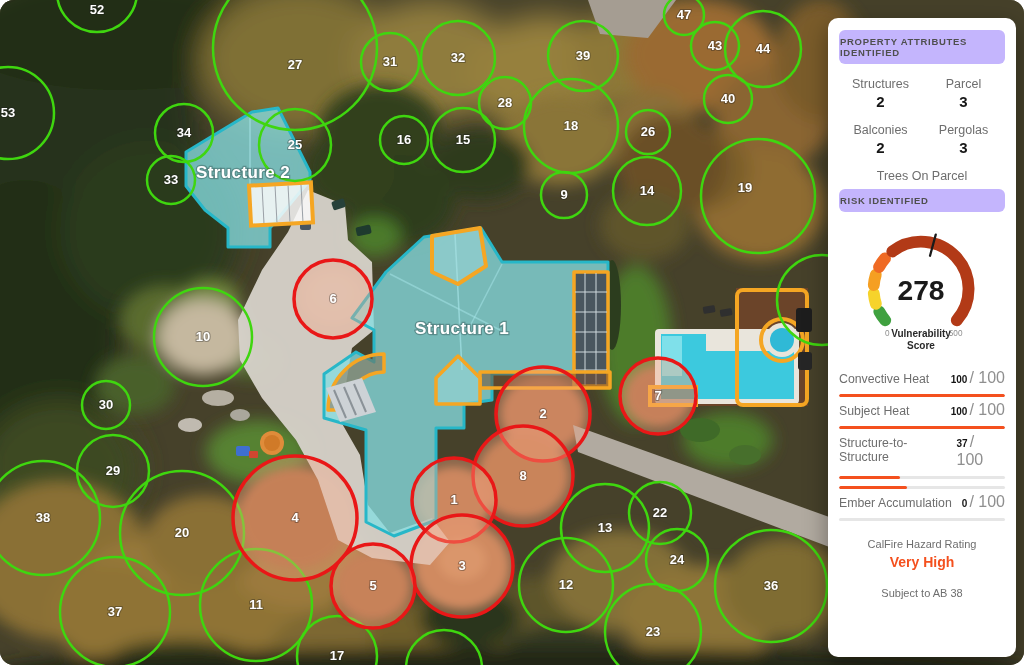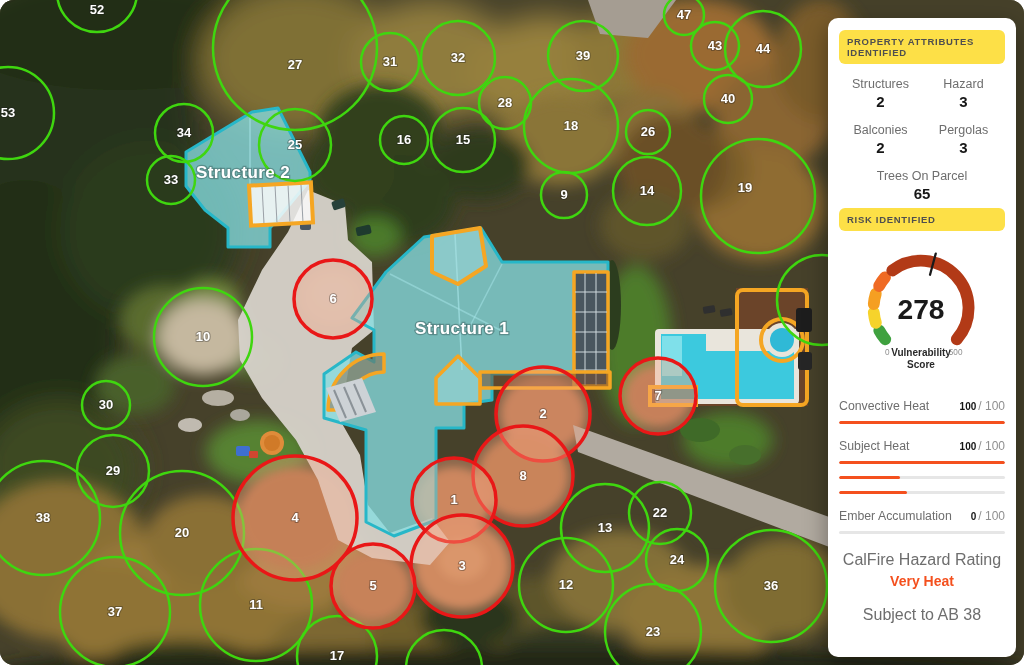--- a/index.html
+++ b/index.html
@@ -7,39 +7,39 @@
           background:#46412a;font-family:"Liberation Sans",sans-serif;}
   .map-svg{position:absolute;left:0;top:0;width:1024px;height:665px;display:block;}
 
   .marker-label{font:700 13px "Liberation Sans",sans-serif;fill:#ffffff;text-anchor:middle;
                 paint-order:stroke;stroke:rgba(30,30,30,.35);stroke-width:2px;}
   .struct-label{font:700 17px "Liberation Sans",sans-serif;fill:#ffffff;text-anchor:middle;
                 letter-spacing:.4px;paint-order:stroke;stroke:rgba(40,60,60,.35);stroke-width:2.5px;}
 
   .panel{position:absolute;left:828px;top:18px;width:188px;height:639px;background:#ffffff;
          border-radius:10px;box-shadow:0 8px 24px rgba(0,0,0,.38);padding:12px 11px;box-sizing:border-box;}
-  .pill{background:#fde047;border-radius:6px;padding:6px 8px;font-size:9.5px;font-weight:700;
+  .pill{background:#c4b5fd;border-radius:6px;padding:6px 1px;font-size:9.5px;font-weight:700;
         letter-spacing:.7px;color:#4f4f4f;}
   .attr-grid{display:grid;grid-template-columns:1fr 1fr;row-gap:13px;margin:13px 0 6px;text-align:center;}
   .attr-cell .lbl{font-size:12.5px;color:#6e6e6e;}
   .attr-cell .val{font-size:15px;font-weight:700;color:#161616;margin-top:2px;}
   .span2{grid-column:1/3;}
   .gauge-wrap{margin-top:9px;text-align:left;}
   .gauge-value{font:700 31px "Liberation Sans",sans-serif;fill:#1a1a1a;text-anchor:middle;}
   .gauge-minmax{font:400 9px "Liberation Sans",sans-serif;fill:#8f8f8f;text-anchor:middle;}
   .gauge-caption{font:700 11px "Liberation Sans",sans-serif;fill:#2a2a2a;text-anchor:middle;}
-  .metric{margin-top:12px;}
+  .metric{margin-top:4px;}
   .metric-row{display:flex;justify-content:space-between;align-items:baseline;}
   .m-label{font-size:12.3px;color:#6e6e6e;}
   .m-val b{color:#141414;font-size:10px;}
-  .m-val .m-max{color:#8f8f8f;font-size:12px;margin-left:2px;}
+  .m-val .m-max{color:#8f8f8f;font-size:16px;margin-left:2px;}
   .m-bar{height:3px;background:#e6e6e6;margin-top:7px;border-radius:2px;overflow:hidden;}
   .m-fill{height:100%;background:var(--accent,#f4501e);border-radius:2px;}
   .rating{margin-top:17px;text-align:center;}
-  .rating .lbl{font-size:16px;color:#6e6e6e;}
+  .rating .lbl{font-size:11px;color:#6e6e6e;}
   .rating .val{font-size:14px;font-weight:700;color:var(--accent,#f4501e);margin-top:4px;}
 </style>
 </head>
 <body>
 
 <div class="screen">
 
   <svg class="map-svg" viewBox="0 0 1024 665">
     <defs>
       <filter id="b14" x="-50%" y="-50%" width="200%" height="200%">
@@ -313,34 +313,33 @@
 
   <div class="panel">
     <div class="pill">PROPERTY ATTRIBUTES IDENTIFIED</div>
 
     <div class="attr-grid">
       <div class="attr-cell">
         <div class="lbl">Structures</div>
         <div class="val">2</div>
       </div>
       <div class="attr-cell">
-        <div class="lbl">Hazard</div>
+        <div class="lbl">Parcel</div>
         <div class="val">3</div>
       </div>
       <div class="attr-cell">
         <div class="lbl">Balconies</div>
         <div class="val">2</div>
       </div>
       <div class="attr-cell">
         <div class="lbl">Pergolas</div>
         <div class="val">3</div>
       </div>
       <div class="attr-cell span2">
         <div class="lbl">Trees On Parcel</div>
-        <div class="val">65</div>
       </div>
     </div>
 
     <div class="pill">RISK IDENTIFIED</div>
 
     <div class="gauge-wrap">
       <svg width="164" height="140" viewBox="0 0 180 140">
         <g id="gauge-arcs">
             <path d="M 50.7 102.1 A 52 52 0 0 1 44.2 92.6" fill="none" stroke="#3fa13f" stroke-width="13" stroke-linecap="round"></path>
             <path d="M 40.5 84.1 A 52 52 0 0 1 38.2 72.8" fill="none" stroke="#f6d32b" stroke-width="13" stroke-linecap="round"></path>
@@ -370,20 +369,24 @@
       <div class="metric">
         <div class="metric-row">
           <span class="m-label">Subject Heat</span>
           <span class="m-val"><b>100</b><span class="m-max">/ 100</span></span>
         </div>
         <div class="m-bar">
             <div class="m-fill" style="width: 100%;"></div>
           </div>
       </div>
       <div class="metric">
+        <div class="metric-row">
+          <span class="m-label">Structure-to-Structure</span>
+          <span class="m-val"><b>37</b><span class="m-max">/ 100</span></span>
+        </div>
         <div class="m-bar">
             <div class="m-fill" style="width: 37%;"></div>
           </div>
       </div>
       <div class="metric">
         <div class="m-bar">
             <div class="m-fill" style="width: 41%;"></div>
           </div>
       </div>
       <div class="metric">
@@ -392,21 +395,21 @@
           <span class="m-val"><b>0</b><span class="m-max">/ 100</span></span>
         </div>
         <div class="m-bar">
             <div class="m-fill" style="width: 0%;"></div>
           </div>
       </div>
     </div>
 
     <div class="rating">
       <div class="lbl">CalFire Hazard Rating</div>
-      <div class="val">Very Heat</div>
+      <div class="val">Very High</div>
     </div>
     <div class="rating">
       <div class="lbl">Subject to AB 38</div>
 
     </div>
 
   </div>
 </div>
 
 </body></html>

